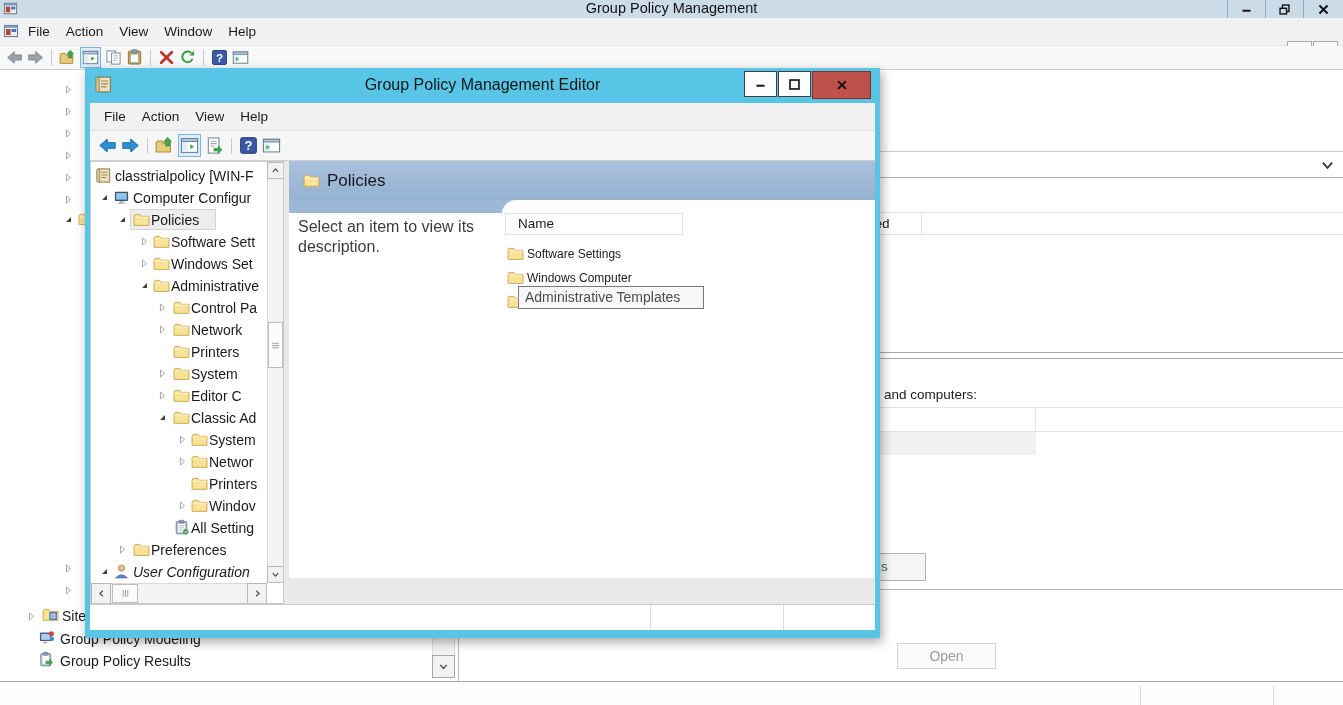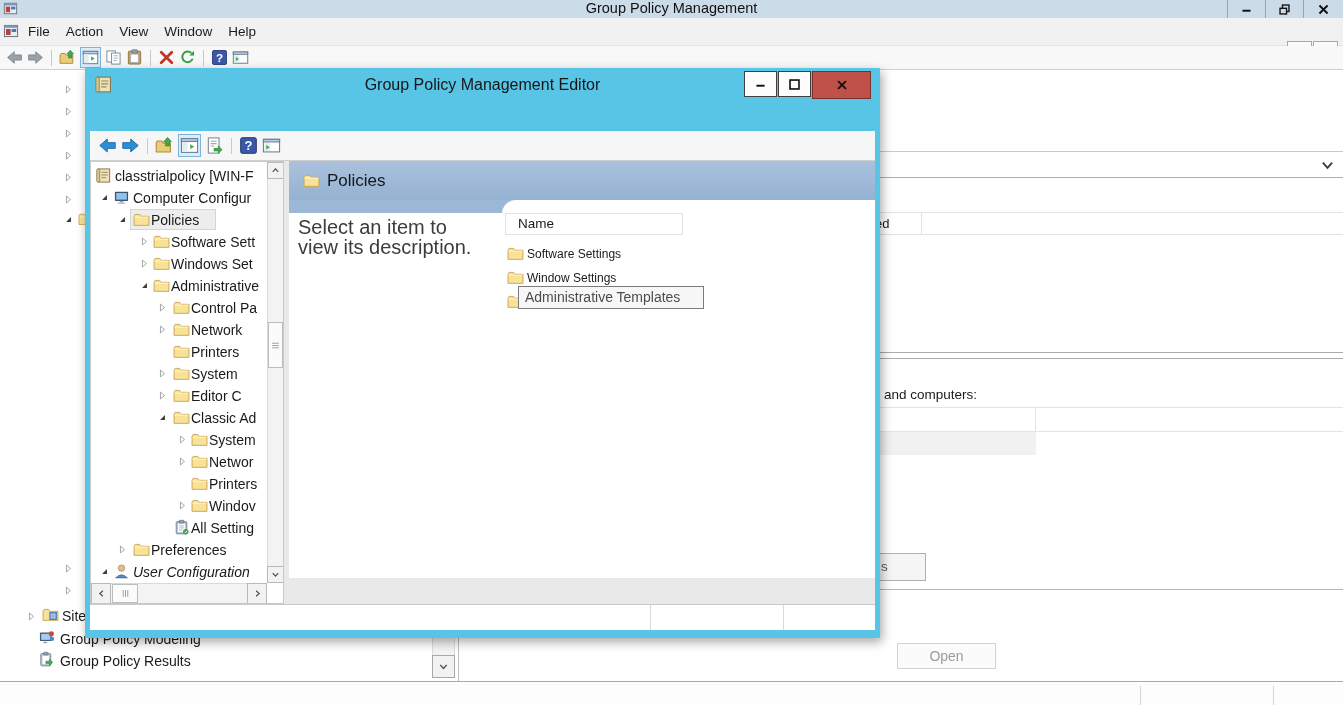--- a/index.html
+++ b/index.html
@@ -46,21 +46,21 @@
   .sbar { background:#f3f3f3; }
   .sbox { position:absolute; background:#f2f2f2; border:1px solid #b9b9b9; display:flex; align-items:center; justify-content:center; }
   .sthumb { position:absolute; background:#fbfbfb; border:1px solid #bdbdbd; display:flex; align-items:center; justify-content:center; color:#8a8a8a; }
 
   
   #result-pane { left:199px; top:0; width:586px; height:417px; background:#fff; overflow:hidden; }
   #result-band { left:0; top:0; width:586px; height:39px; background:linear-gradient(#a9c1dc,#96b2d2); }
   #band-ext { left:0; top:39px; width:236px; height:13px; background:#9cb8d6; }
   #result-panel { left:213px; top:39px; width:373px; height:378px; background:#fff; border-top-left-radius:14px; }
   #result-title { left:38px; top:0; font-size:17px; line-height:39px; color:#14181c; }
-  #result-desc { left:9px; top:56px; width:190px; font-size:20px; line-height:20px; color:#3c3c3c; }
+  #result-desc { left:9px; top:56px; width:190px; font-size:16px; line-height:20px; color:#3c3c3c; }
   #name-hdr { left:216px; top:52px; width:178px; height:22px; background:#fff; border:1px solid #e2e2e2; font-size:13.5px; line-height:20px; color:#1a1a1a; padding-left:12px; }
   .ritem { position:absolute; left:218px; height:24px; width:360px; }
   .ritem .ic { position:absolute; left:0; top:3px; width:17px; height:17px; }
   .ritem .lb { position:absolute; left:20px; top:0; font-size:12px; line-height:24px; color:#1a1a1a; white-space:nowrap; }
   #item-tooltip { left:229px; top:125px; width:186px; height:23px; background:#f7f7f7; border:1px solid #7a7a7a; font-size:14px; line-height:21px; color:#4c4c4c; padding-left:6px; white-space:nowrap; }
 
   
   #tabstrip { left:199px; top:417px; width:586px; height:26px; background:#f1f1f1; }
   #tabstrip-line { left:0; top:0; width:586px; height:1px; background:#a5a5a5; }
   .mtab { position:absolute; width:78px; height:25px; }
@@ -354,20 +354,21 @@
             <rect x="2.5" y="2.5" width="11" height="11" fill="none" stroke="#111" stroke-width="2"></rect>
           </svg>
         </div>
       <div class="abs ewbtn" id="editor-close" style="left:727px;width:59px;height:28px;">
           <svg width="14" height="14" viewBox="0 0 16 16">
             <path d="M3.5 3.5 L12.5 12.5 M12.5 3.5 L3.5 12.5" stroke="#111" stroke-width="2.2"></path>
           </svg>
         </div>
     </div>
 
+    <div class="abs" id="editor-menubar"><span id="editor-menu"><span class="menu-item">File</span><span class="menu-item">Action</span><span class="menu-item">View</span><span class="menu-item">Help</span></span></div>
     <div class="abs toolbar" id="editor-toolbar">
         <span class="ticon">
           <svg viewBox="0 0 16 16" width="16" height="16">
             <path d="M1.5 8 L7.8 2.6 V5.6 H14.5 V10.4 H7.8 V13.4 Z" fill="#2a8fd4" stroke="#1b6ca8" stroke-width="0.8"></path>
           </svg>
         </span>
         <span class="ticon">
           <svg viewBox="0 0 16 16" width="16" height="16">
             <path d="M14.5 8 L8.2 2.6 V5.6 H1.5 V10.4 H8.2 V13.4 Z" fill="#2a8fd4" stroke="#1b6ca8" stroke-width="0.8"></path>
           </svg>
@@ -730,21 +731,21 @@
               </span>
               <span class="lb">Software Settings</span>
             </div>
             <div class="ritem" style="top: 105px;">
               <span class="ic">
                 <svg viewBox="0 0 16 16" width="17" height="17">
                   <path d="M1 13.5 V4.8 L2 3.2 H6.2 L7.6 5 H15 V13.5 Z" fill="#f7e297" stroke="#cfa64f" stroke-width="0.9"></path>
                   <path d="M1.5 5.8 H14.5" stroke="#fdf3cb" stroke-width="1.1"></path>
                 </svg>
               </span>
-              <span class="lb">Window Settings</span>
+              <span class="lb">Windows Computer</span>
             </div>
             <div class="ritem" style="top: 129px;">
               <span class="ic">
                 <svg viewBox="0 0 16 16" width="17" height="17">
                   <path d="M1 13.5 V4.8 L2 3.2 H6.2 L7.6 5 H15 V13.5 Z" fill="#f7e297" stroke="#cfa64f" stroke-width="0.9"></path>
                   <path d="M1.5 5.8 H14.5" stroke="#fdf3cb" stroke-width="1.1"></path>
                 </svg>
               </span>
               <span class="lb">Administrative Templates</span>
             </div>

